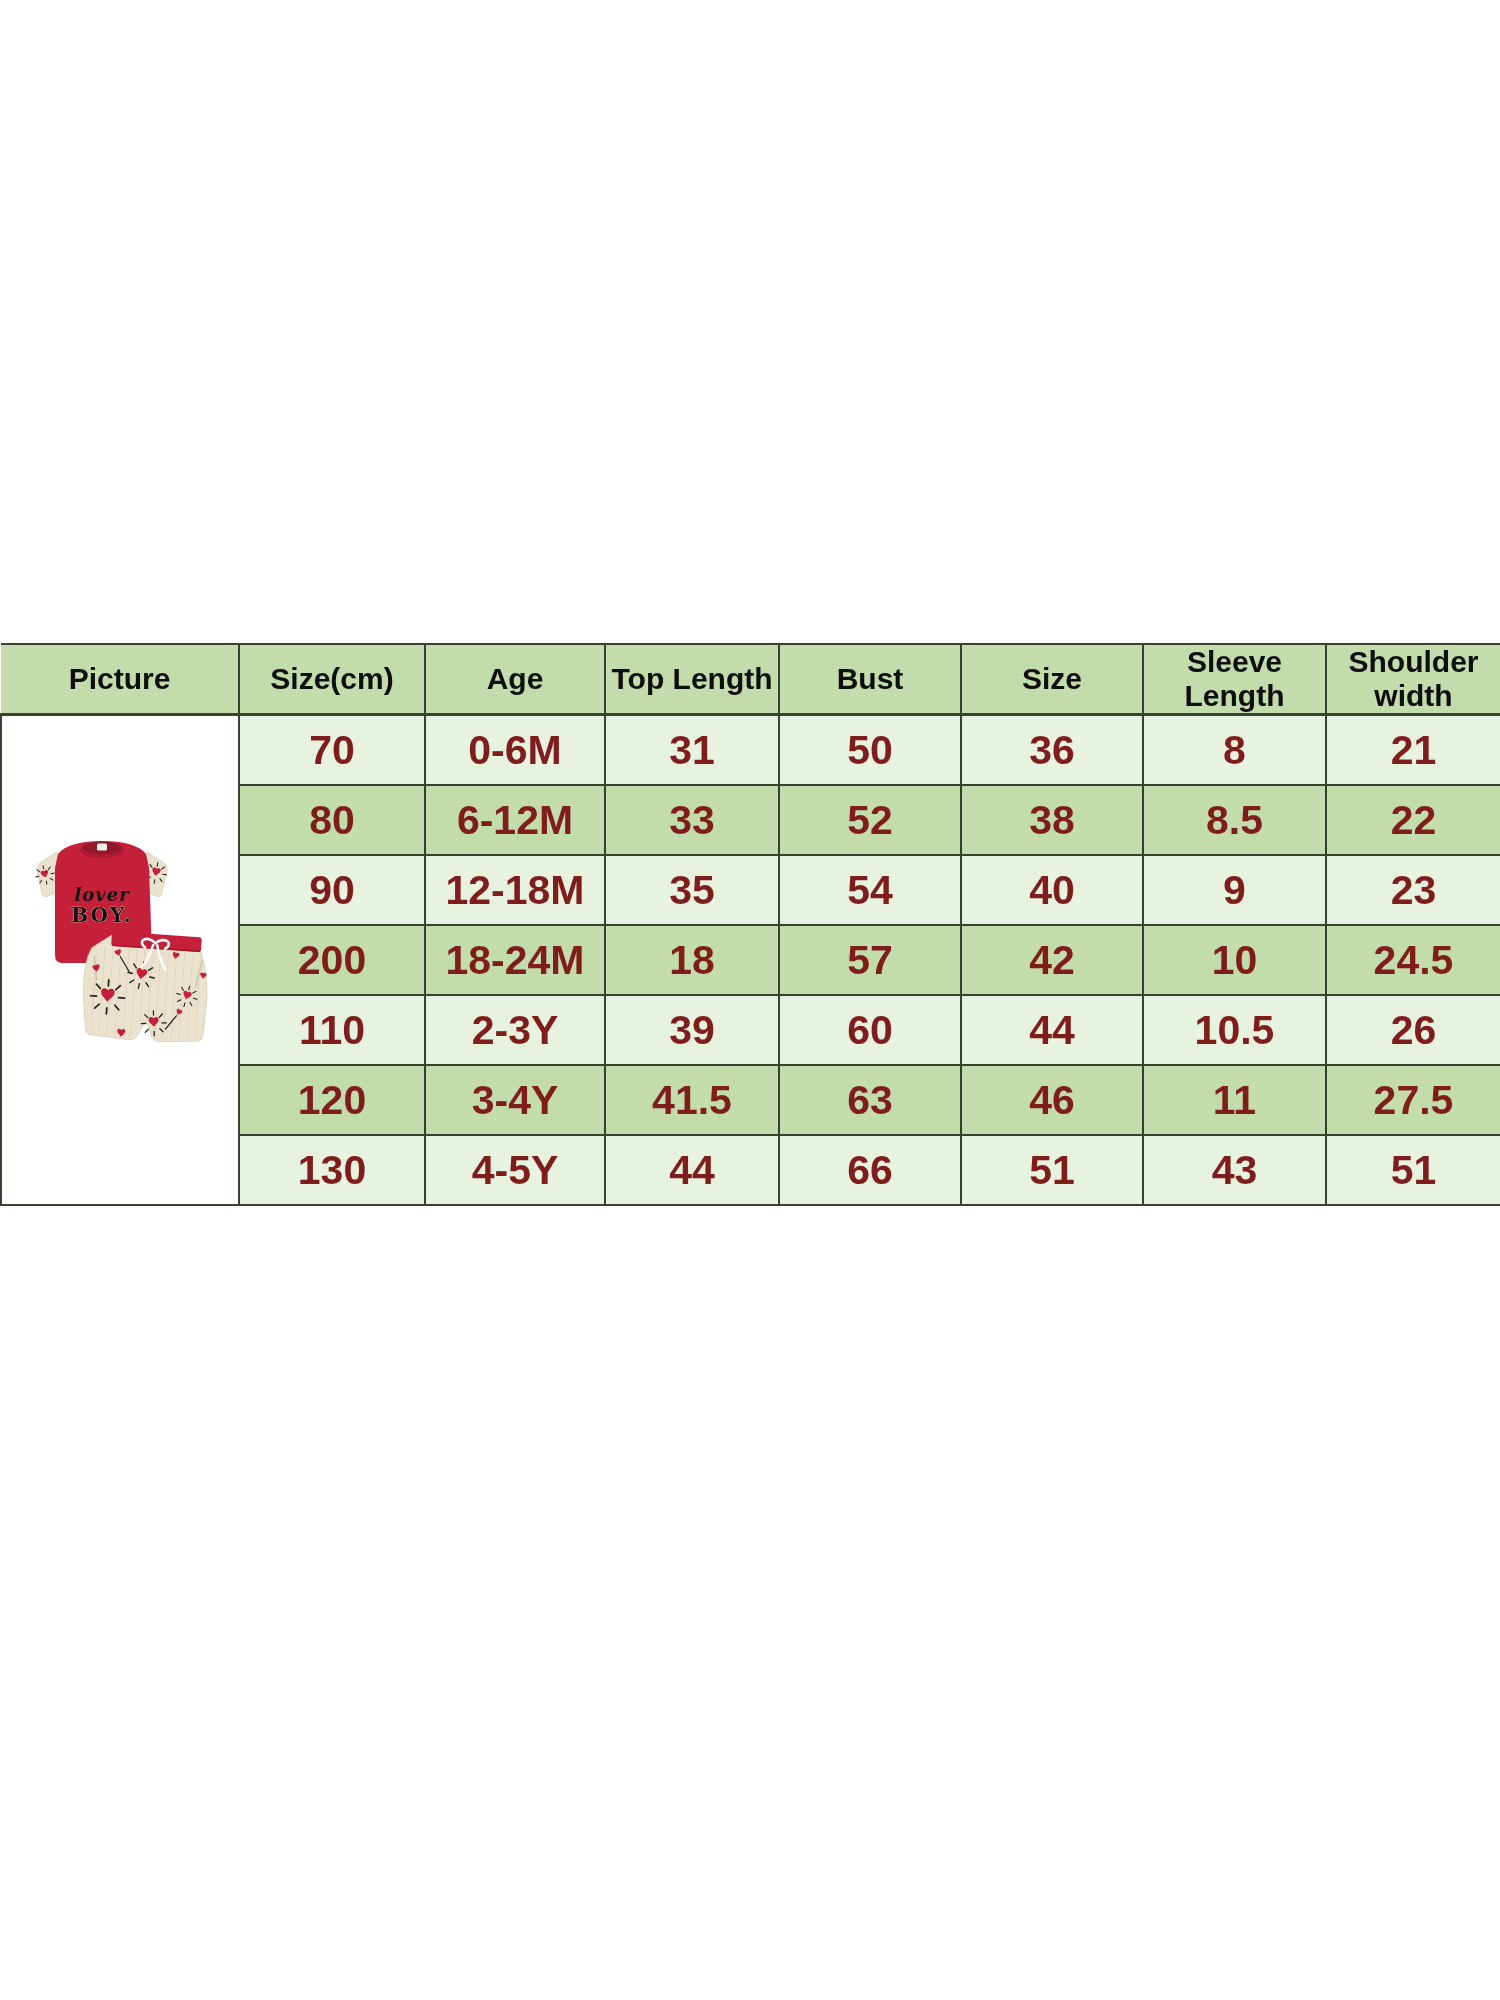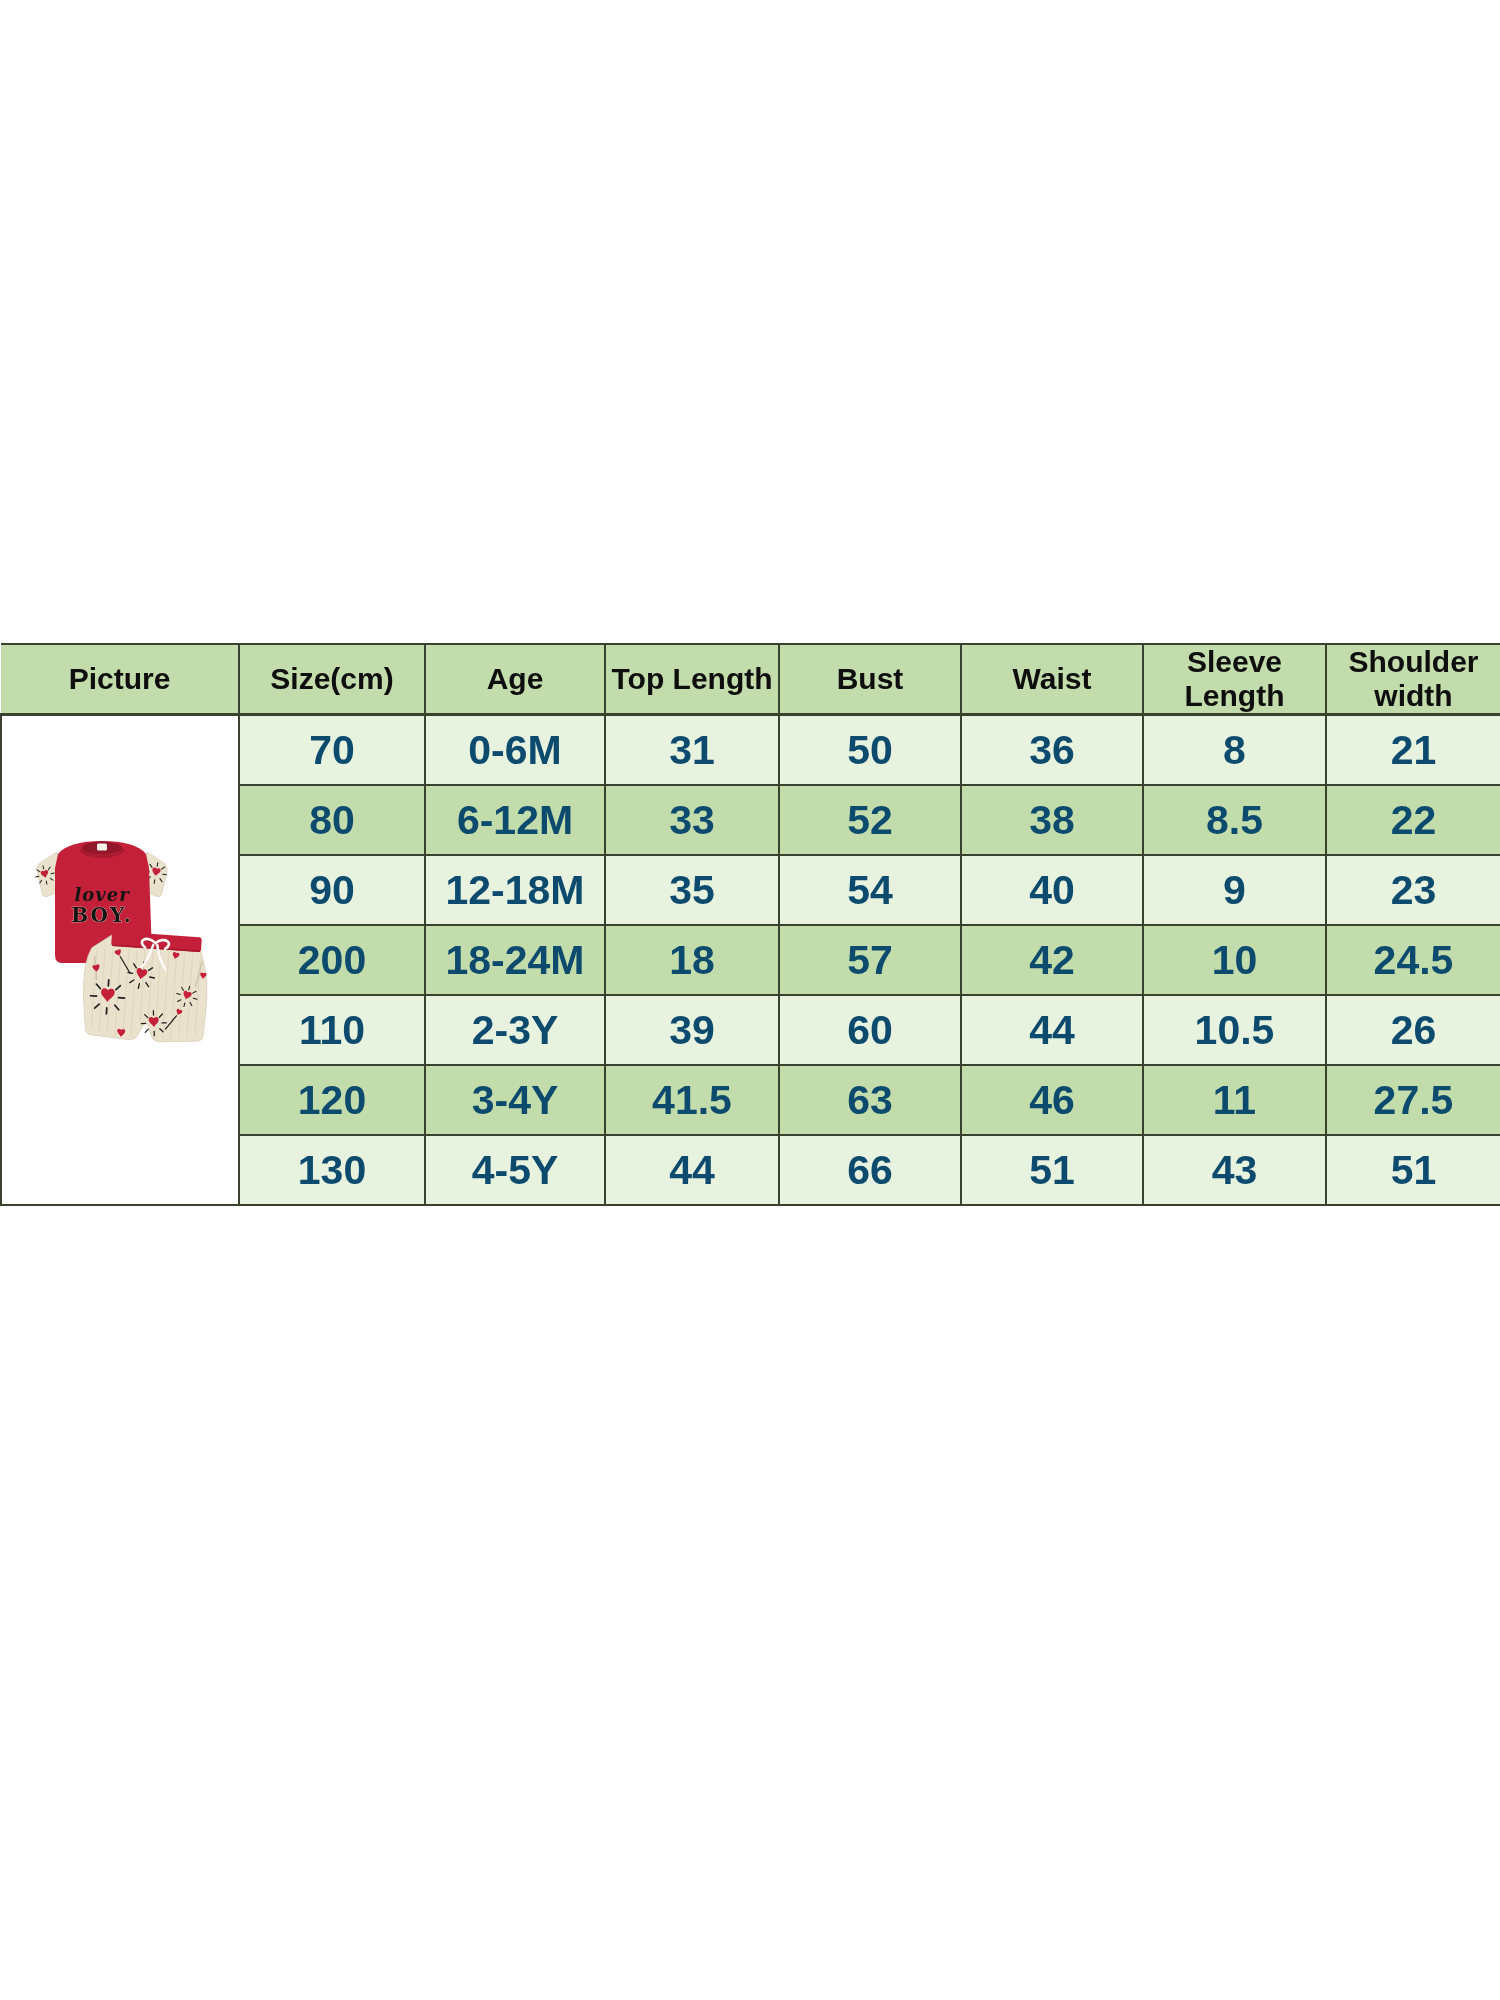--- a/index.html
+++ b/index.html
@@ -35,21 +35,21 @@
     font-size: 30px;
     font-weight: 700;
     color: #0e0e0e;
     height: 68px;
     border-bottom-width: 3px;
   }
   table.size-chart th:first-child { border-left: none; margin-left: 40px; }
   table.size-chart td.data {
     font-size: 41px;
     font-weight: 700;
-    color: #0c4a6e;
+    color: #7f1d1d;
     height: 68px;
   }
   tr.row-light td.data { background: #e7f2df; }
   tr.row-dark  td.data { background: #c3dcab; margin-left: 16px; }
   td.picture-cell {
     background: #ffffff;
     border-left: none;
     border-bottom: 2px solid #c9c9c9;
     position: relative;
   }
@@ -75,21 +75,21 @@
       <col style="width:183px">
       <col style="width:175px">
   </colgroup>
   <tbody>
       <tr>
     <th>Picture</th>
     <th>Size(cm)</th>
     <th>Age</th>
     <th>Top Length</th>
     <th>Bust</th>
-    <th>Waist</th>
+    <th>Size</th>
     <th>Sleeve Length</th>
     <th>Shoulder width</th>
   </tr>
   <tr class="row-light">
     <td class="picture-cell" rowspan="7"></td>
     <td class="data">70</td>
     <td class="data">0-6M</td>
     <td class="data">31</td>
     <td class="data">50</td>
     <td class="data">36</td>

